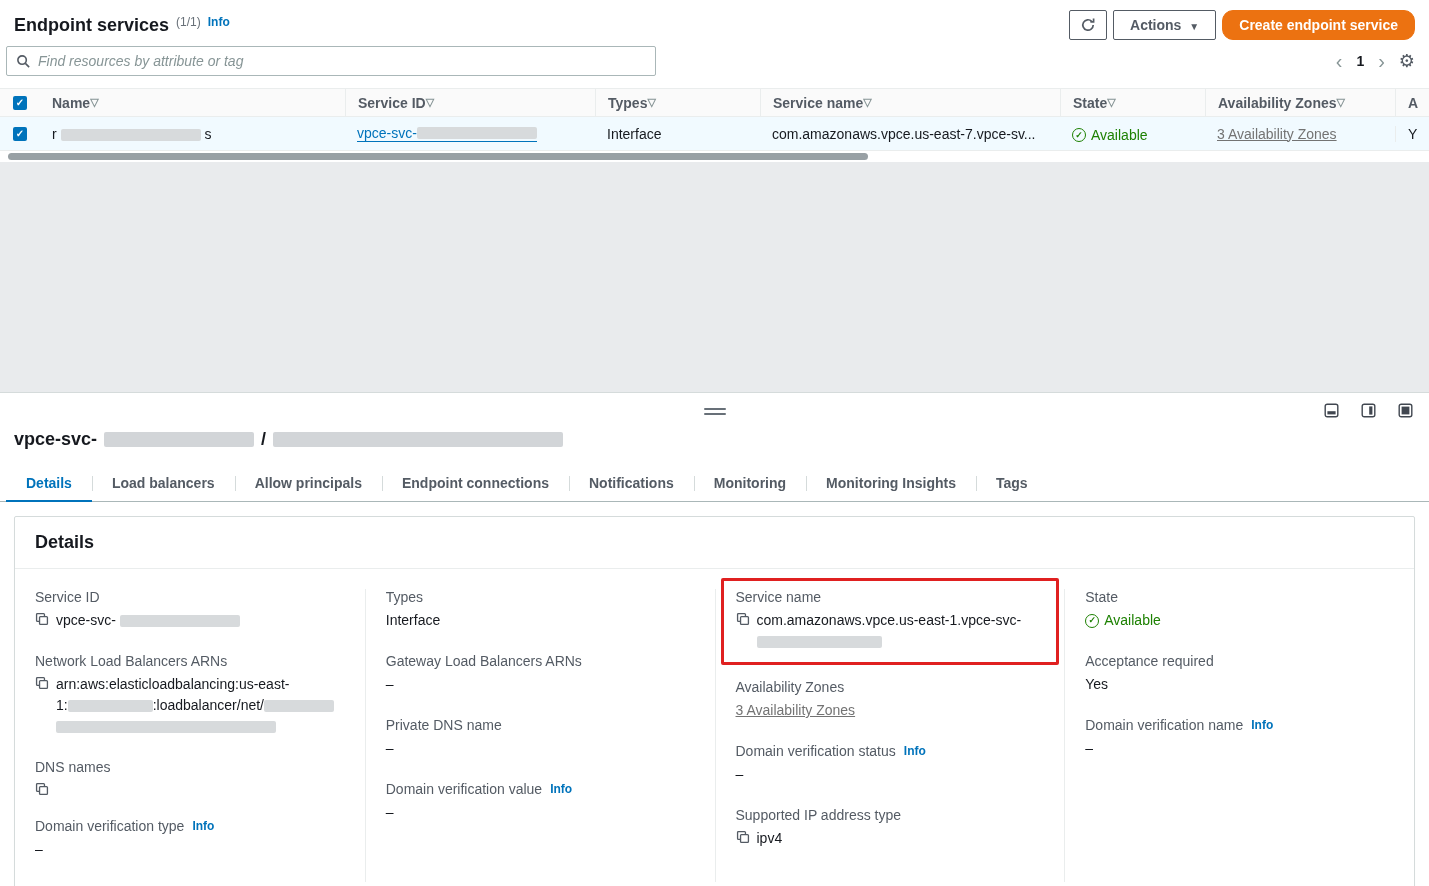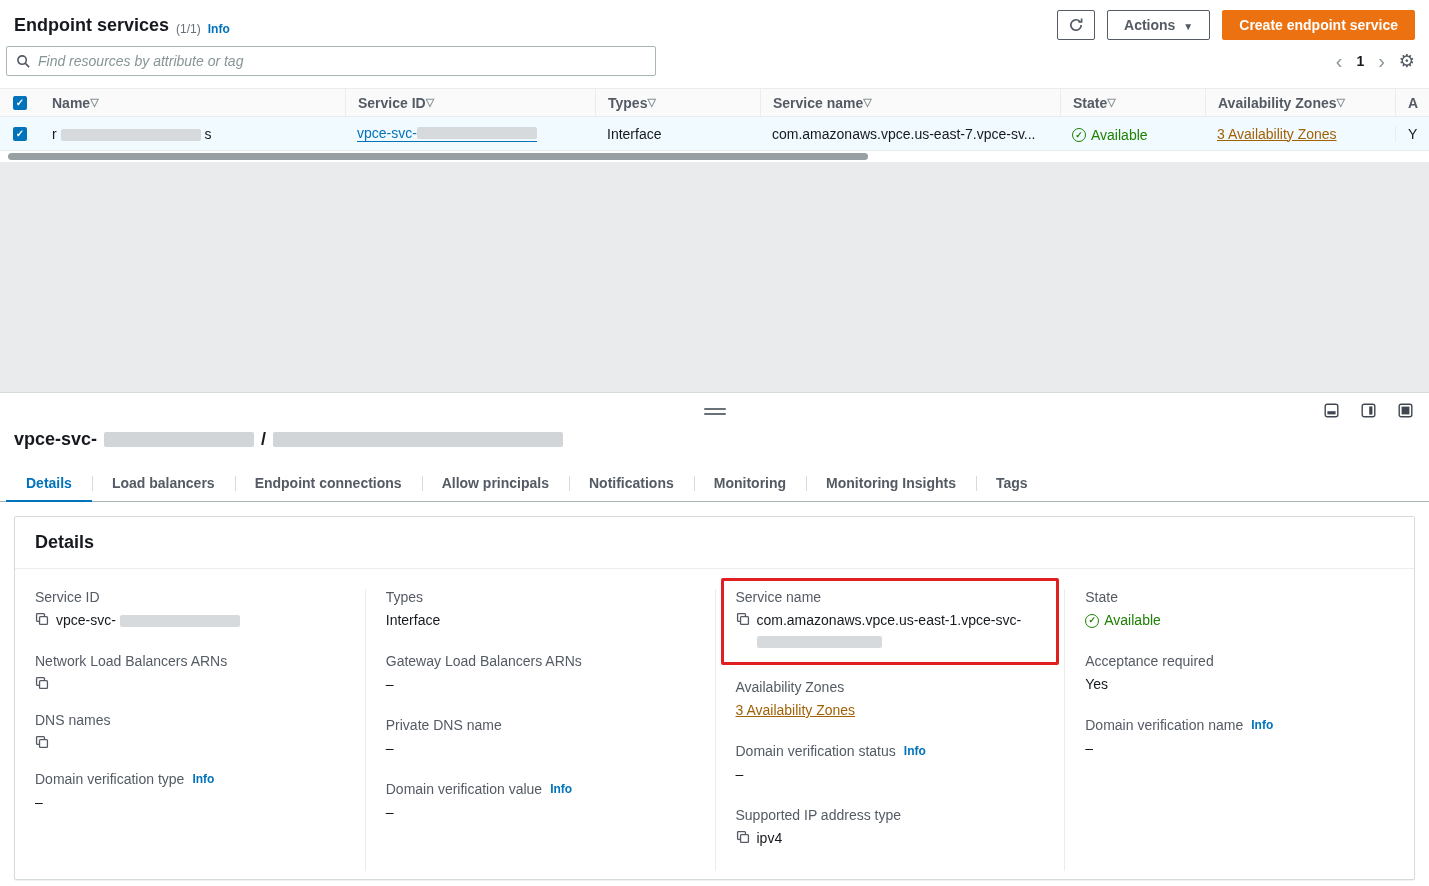--- a/index.html
+++ b/index.html
@@ -10,32 +10,32 @@
     color: #16191f;
     background: #e9ebed;
   }
 
   
   .top-section { background: #fff; }
   .header-row {
     display: flex; justify-content: space-between; align-items: center;
     padding: 10px 14px 4px 14px; height: 44px;
   }
-  .title-area { display: flex; align-items: flex-end; gap: 7px; }
+  .title-area { display: flex; align-items: flex-start; gap: 7px; }
   .page-title { font-size: 18px; font-weight: 700; color: #16191f; }
   .page-count { font-size: 12px; font-weight: 400; color: #687078; }
   .info-link { color: #0073bb; font-size: 12px; font-weight: 700; cursor: pointer; }
-  .header-actions { display: flex; align-items: center; gap: 12px; }
+  .header-actions { display: flex; align-items: center; gap: 6px; }
   .btn {
     display: inline-flex; align-items: center; justify-content: center; gap: 8px;
     height: 30px; padding: 0 16px; border: 1px solid #545b64; border-radius: 2px;
     background: #fff; color: #545b64; font-weight: 700; font-size: 14px; cursor: pointer;
   }
   .btn-icon-only { width: 38px; padding: 0; }
-  .btn-primary { background: #ec7211; border-color: #ec7211; color: #fff; }
+  .btn-primary { background: #ec7211; border-color: #ec7211; color: #fff; border-radius: 11px; }
   .caret { font-size: 10px; position: relative; top: 1px; }
 
   .search-row {
     display: flex; justify-content: space-between; align-items: center;
     padding: 2px 14px 12px 6px;
   }
   .search-box {
     width: 650px; height: 30px; border: 1px solid #aab7b8; border-radius: 2px;
     display: flex; align-items: center; gap: 7px; padding: 0 9px; background: #fff;
   }
@@ -74,21 +74,21 @@
   .hcell + .hcell, .sep-l { border-left: 1px solid #eaeded; }
   .filter-ic { color: #879596; font-size: 11px; cursor: pointer; }
   .rcell { padding: 0 12px; white-space: nowrap; overflow: hidden; }
   .checkbox {
     width: 14px; height: 14px; background: #0073bb; border-radius: 2px;
     display: flex; align-items: center; justify-content: center;
     color: #fff; font-size: 10px; font-weight: 700; cursor: pointer;
   }
   .link { color: #0073bb; cursor: pointer; }
   .link-underline { border-bottom: 1px solid #0073bb; display: inline-flex; align-items: center; }
-  .az-link { color: #a16207; text-decoration: underline; cursor: pointer; }
+  .az-link { color: #737373; text-decoration: underline; cursor: pointer; }
   .status-ok { display: inline-flex; align-items: center; gap: 5px; color: #1d8102; }
   .ok-circle {
     width: 14px; height: 14px; border: 1.5px solid #1d8102; border-radius: 50%;
     display: inline-flex; align-items: center; justify-content: center;
     font-size: 9px; font-weight: 700; color: #1d8102; flex: none;
   }
   .hscroll { height: 11px; background: #fff; display: flex; align-items: center; padding: 0 8px; }
   .hscroll-thumb { width: 860px; height: 7px; background: #98a0a4; border-radius: 4px; cursor: pointer; }
 
   .redact { display: inline-block; height: 12px; background: #d7dadc; border-radius: 2px; vertical-align: middle; }
@@ -301,22 +301,22 @@
   <div class="detail-title">
     <span>vpce-svc-</span>
     <span class="redact redact-lg w150"></span>
     <span>/</span>
     <span class="redact redact-lg w290"></span>
   </div>
 
   <div class="tabs">
     <div class="tab active">Details</div>
     <div class="tab">Load balancers</div>
+    <div class="tab">Allow principals</div>
     <div class="tab">Endpoint connections</div>
-    <div class="tab">Allow principals</div>
     <div class="tab">Notifications</div>
     <div class="tab">Monitoring</div>
     <div class="tab">Monitoring Insights</div>
     <div class="tab">Tags</div>
   </div>
 
   <div class="card">
     <div class="card-header">Details</div>
     <div class="card-body">
 
@@ -337,20 +337,25 @@
           </div>
         </div>
         <div class="field">
           <div class="f-label">Network Load Balancers ARNs</div>
           <div class="f-value">
             <span class="copy-btn">
               <svg width="14" height="14" viewBox="0 0 16 16">
                   <rect x="5.2" y="5.2" width="9" height="9" rx="1" fill="none" stroke="#545b64" stroke-width="1.5"></rect>
                   <path d="M10.8 5.2V2.8a1 1 0 0 0-1-1H2.8a1 1 0 0 0-1 1v7a1 1 0 0 0 1 1h2.4" fill="none" stroke="#545b64" stroke-width="1.5"></path>
                 </svg>
+            </span>
+            <span class="f-text">
+              <span>arn:aws:elasticloadbalancing:us-east-</span><br>
+              <span>1:</span><span class="redact w85"></span><span>:loadbalancer/net/</span><span class="redact w70"></span><br>
+              <span class="redact w220"></span>
             </span>
           </div>
         </div>
         <div class="field">
           <div class="f-label">DNS names</div>
           <div class="f-value">
             <span class="copy-btn">
               <svg width="14" height="14" viewBox="0 0 16 16">
                   <rect x="5.2" y="5.2" width="9" height="9" rx="1" fill="none" stroke="#545b64" stroke-width="1.5"></rect>
                   <path d="M10.8 5.2V2.8a1 1 0 0 0-1-1H2.8a1 1 0 0 0-1 1v7a1 1 0 0 0 1 1h2.4" fill="none" stroke="#545b64" stroke-width="1.5"></path>

